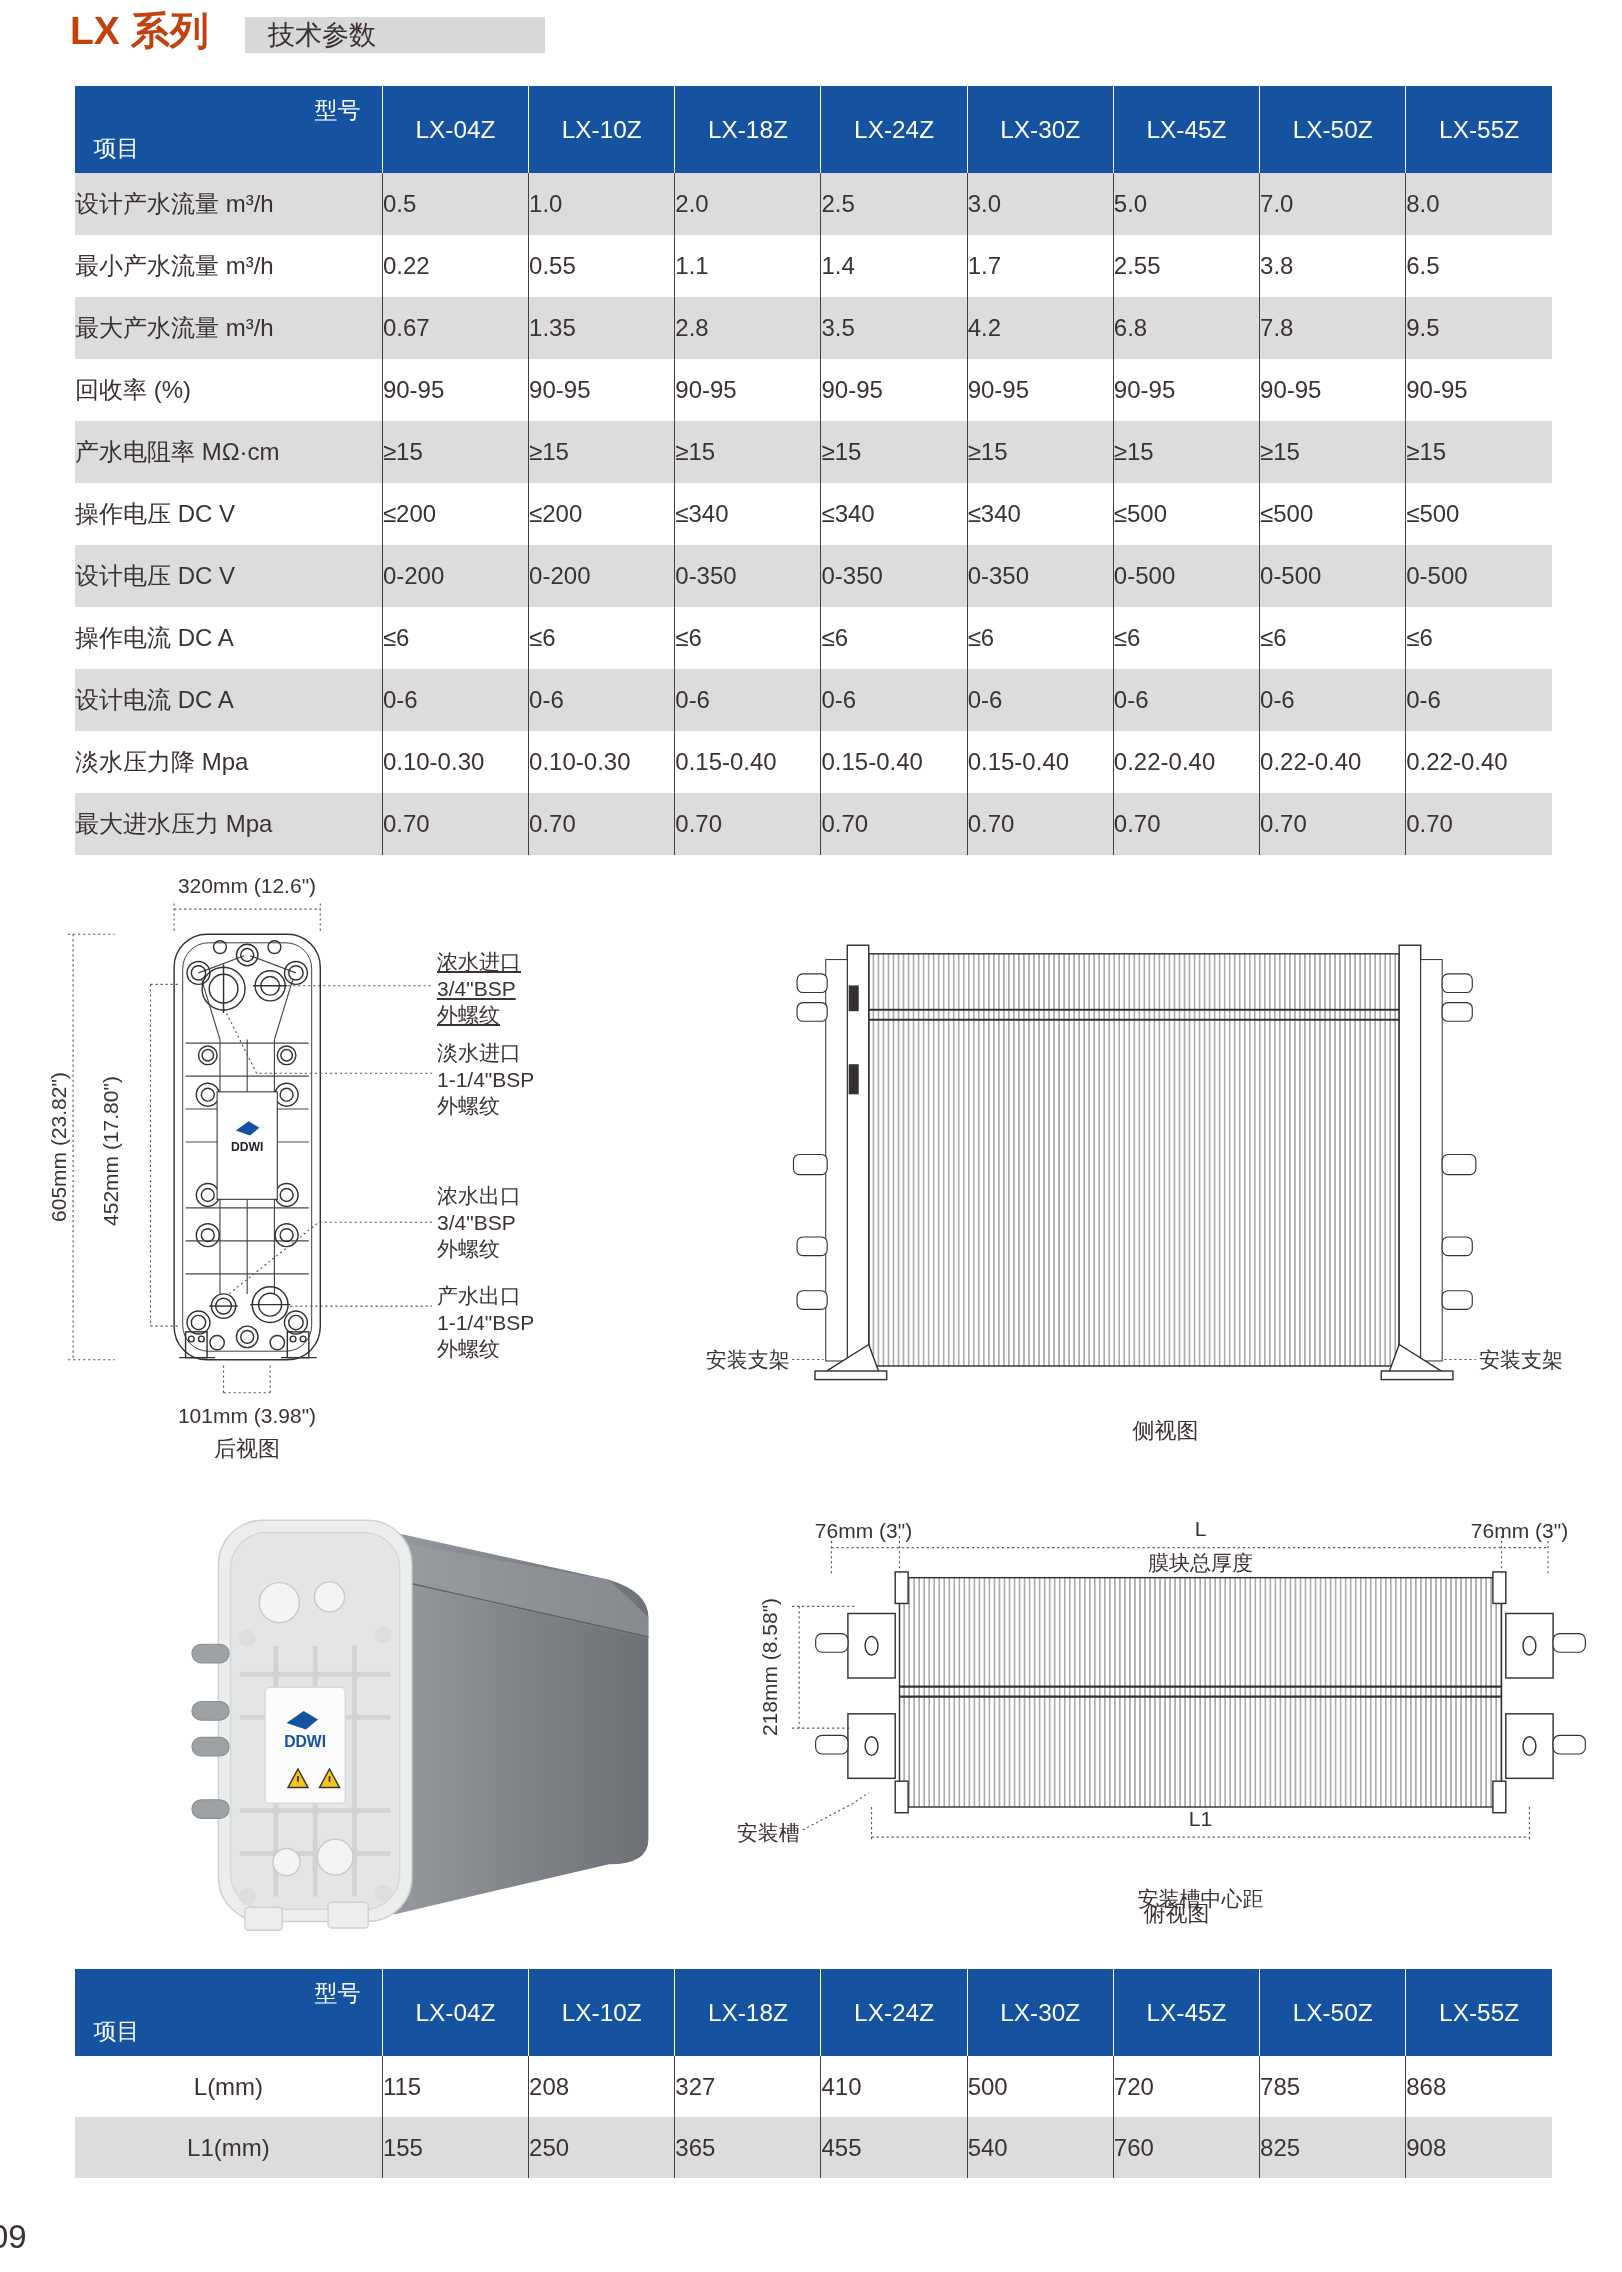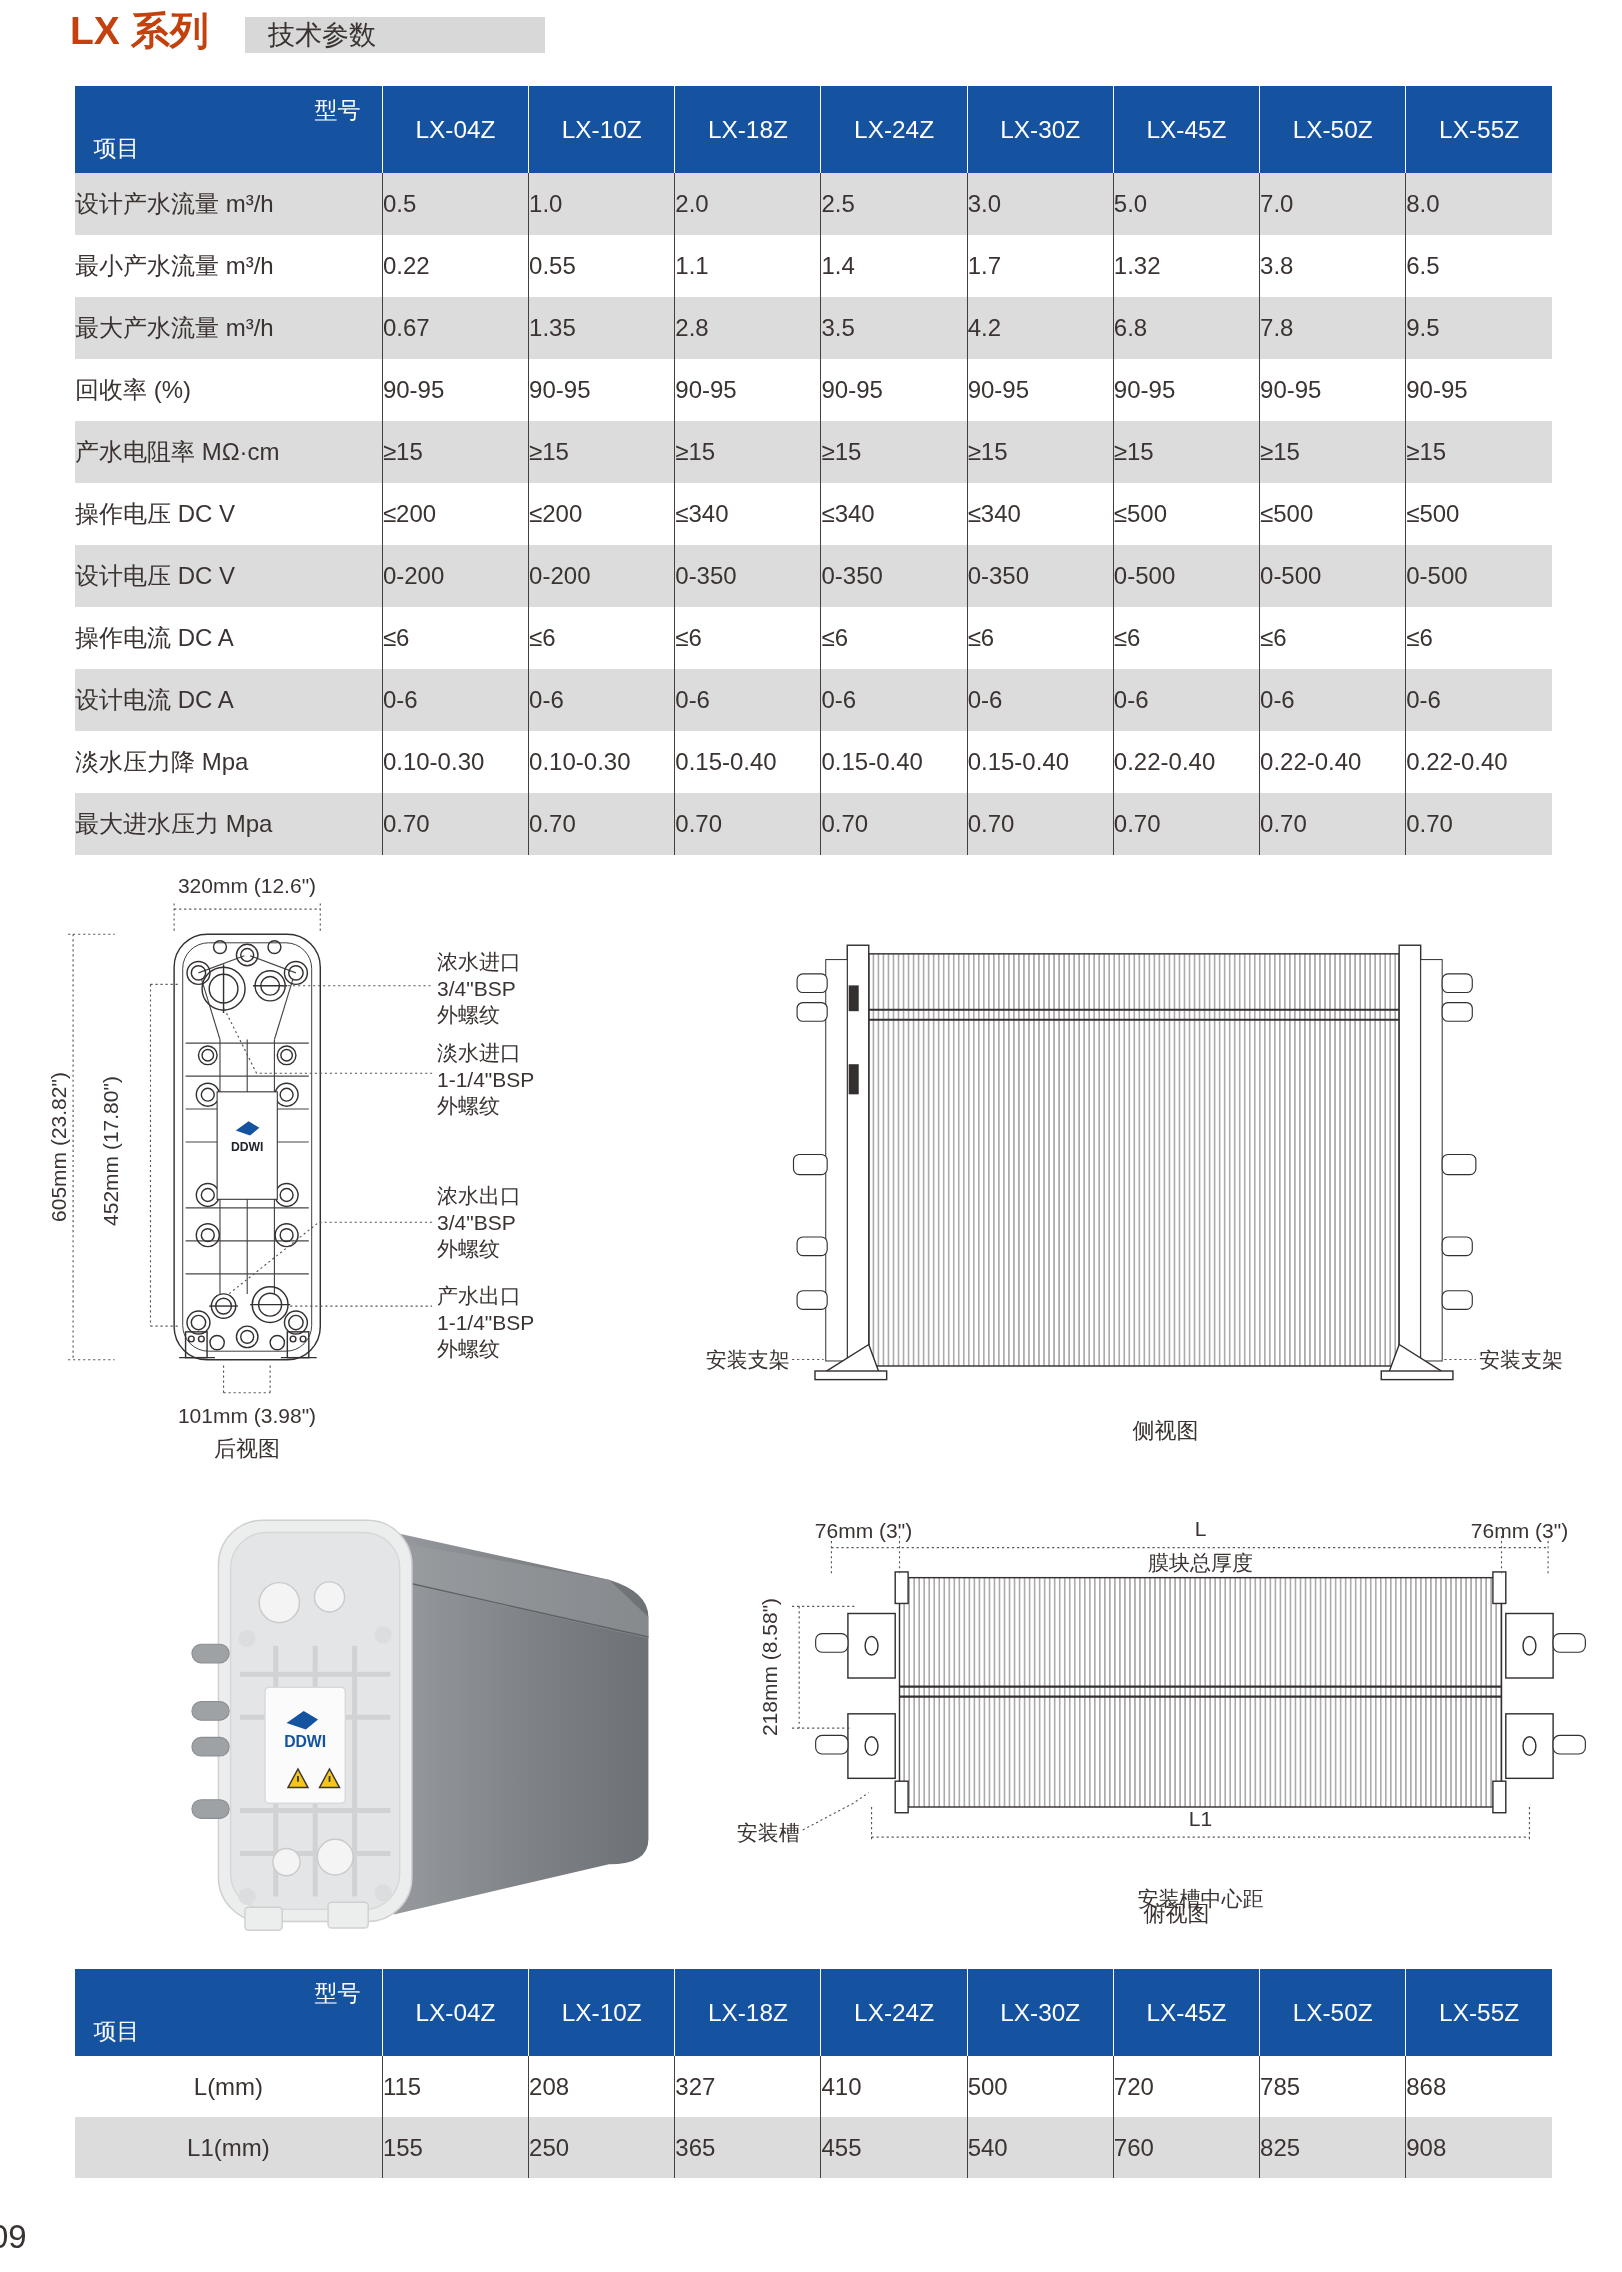--- a/index.html
+++ b/index.html
@@ -89,21 +89,21 @@
           <td class="value-cell">7.0</td>
           <td class="value-cell">8.0</td>
         </tr>
         <tr>
           <td class="label-cell ">最小产水流量 m³/h</td>
           <td class="value-cell">0.22</td>
           <td class="value-cell">0.55</td>
           <td class="value-cell">1.1</td>
           <td class="value-cell">1.4</td>
           <td class="value-cell">1.7</td>
-          <td class="value-cell">1.32</td>
+          <td class="value-cell">2.55</td>
           <td class="value-cell">3.8</td>
           <td class="value-cell">6.5</td>
         </tr>
         <tr class="row-gray">
           <td class="label-cell ">最大产水流量 m³/h</td>
           <td class="value-cell">0.67</td>
           <td class="value-cell">1.35</td>
           <td class="value-cell">2.8</td>
           <td class="value-cell">3.5</td>
           <td class="value-cell">4.2</td>
@@ -303,21 +303,21 @@
         <polyline points="558,500 400,500 272,602"></polyline>
         <line x1="360" y1="617" x2="558" y2="617"></line>
         <line x1="267" y1="700" x2="267" y2="740"></line>
           <line x1="332" y1="700" x2="332" y2="740"></line>
           <line x1="267" y1="738" x2="332" y2="738"></line>
       </g>
     </svg>
     <div class="dlabel dcenter" style="left:142px;top:8.6px;width:146px;">320mm (12.6")</div>
     <div class="vtext" style="left:26.5px;top:283px;">605mm (23.82")</div>
     <div class="vtext" style="left:79px;top:287px;">452mm (17.80")</div>
-    <div class="dlabel" style="left:405px;top:85px;width:172px;">浓水进口
+    <div class="dlabel" style="left:405px;top:85px;width:172px;text-decoration:underline;">浓水进口
 3/4"BSP
 外螺纹</div>
     <div class="dlabel" style="left:405px;top:176px;width:172px;">淡水进口
 1-1/4"BSP
 外螺纹</div>
     <div class="dlabel" style="left:405px;top:319px;width:172px;">浓水出口
 3/4"BSP
 外螺纹</div>
     <div class="dlabel" style="left:405px;top:419px;width:172px;">产水出口
 1-1/4"BSP

